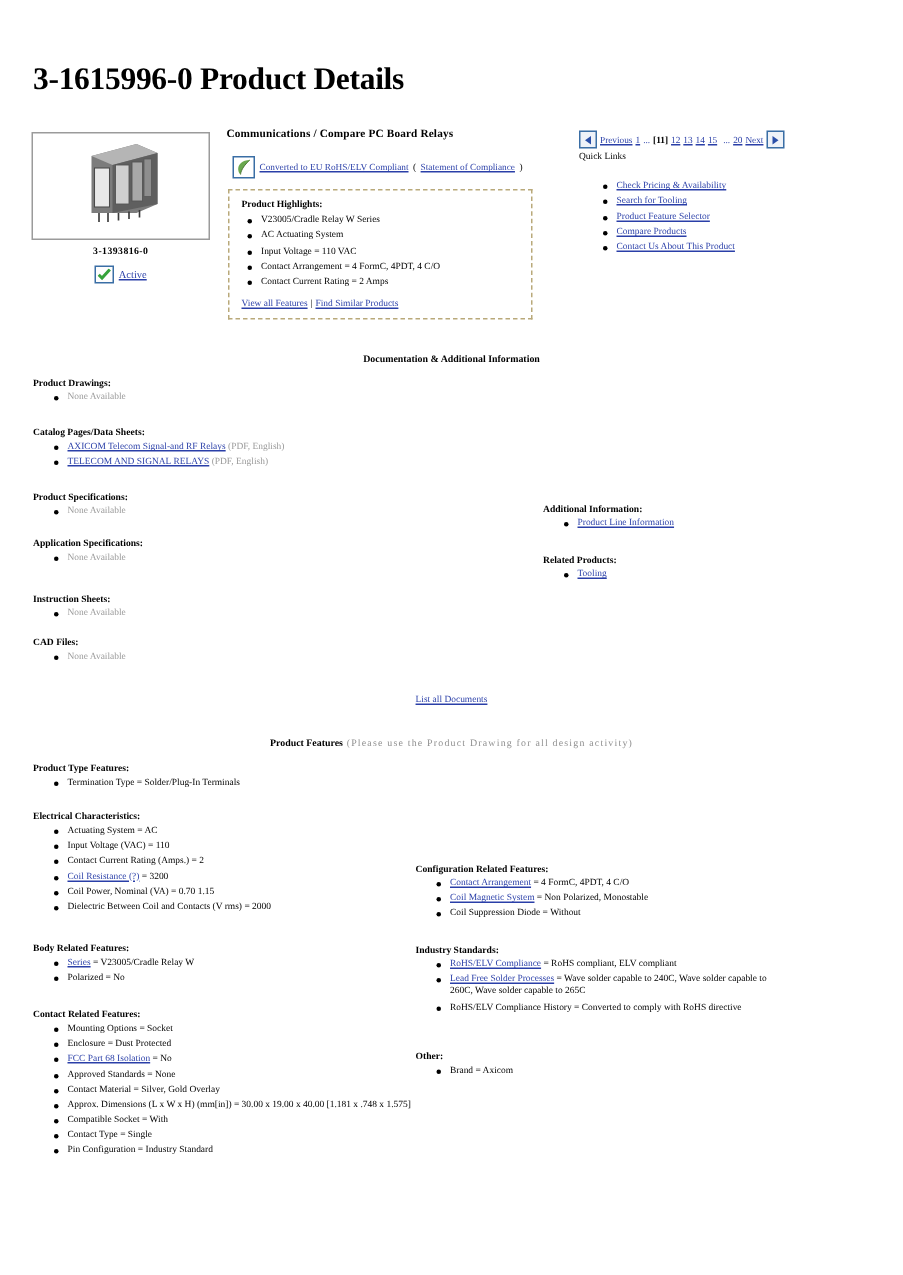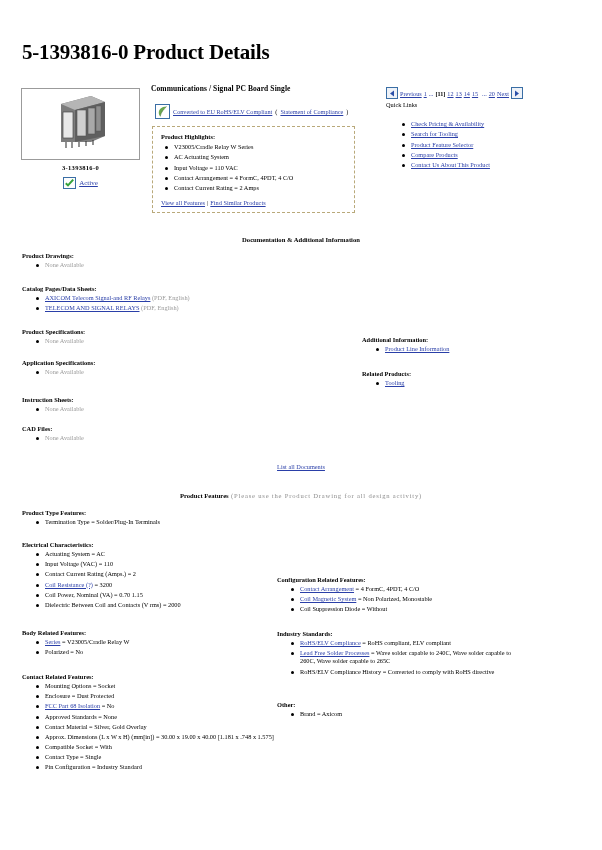--- a/index.html
+++ b/index.html
@@ -235,21 +235,21 @@
     text-align: center;
     font-size: 6.3px;
   }
 </style>
 </head>
 <body>
 
 <div class="page">
 
   <div class="title-wrap">
-    <h1 class="title">5-1393816-0 Product Details</h1>
+    <h1 class="title">3-1615996-0 Product Details</h1>
   </div>
 
   <div class="prod-img-box">
     <svg class="relay-svg" width="60" height="58" viewBox="0 0 60 58">
       <polygon points="10,12 40,4 54,10 54,44 40,50 10,50" fill="#7c7c7c"></polygon>
       <polygon points="10,12 40,4 54,10 24,18" fill="#b5b5b5"></polygon>
       <polygon points="24,18 54,10 54,44 24,50" fill="#5f5f5f"></polygon>
       <rect x="12" y="20" width="10" height="26" fill="#e8e8e8" stroke="#4a4a4a" stroke-width="0.7"></rect>
       <rect x="26" y="18" width="9" height="26" fill="#cfcfcf" stroke="#555" stroke-width="0.6"></rect>
       <rect x="37" y="16" width="7" height="26" fill="#a8a8a8" stroke="#555" stroke-width="0.6"></rect>
@@ -264,21 +264,21 @@
   <div class="prod-code">3-1393816-0</div>
   <div class="active-row">
     <span class="chk-box">
       <svg width="9" height="8" viewBox="0 0 9 8">
           <path d="M0.8 4.2 L3 6.4 L8.2 0.6" stroke="#35a23a" stroke-width="2" fill="none"></path>
         </svg>
     </span>
     <span class="lnk">Active</span>
   </div>
 
-  <div class="cat-heading">Communications / Signal PC Board Single</div>
+  <div class="cat-heading">Communications / Compare PC Board Relays</div>
 
   <div class="rohs-row">
     <span class="leaf-box">
       <svg width="10" height="11" viewBox="0 0 10 11">
         <path d="M8.6 0.6 C3.4 0.6 0.6 3.6 0.8 7.2 C1 9.4 2.4 10.4 2.4 10.4 C2.4 10.4 2.2 6.4 8.6 0.6 Z" fill="#6aa84f"></path>
         <path d="M8.6 0.6 C2.2 6.4 2.4 10.4 2.4 10.4" stroke="#35611f" stroke-width="0.5" fill="none"></path>
       </svg>
     </span>
     <span class="lnk">Converted to EU RoHS/ELV Compliant</span>
     <span>(</span>

